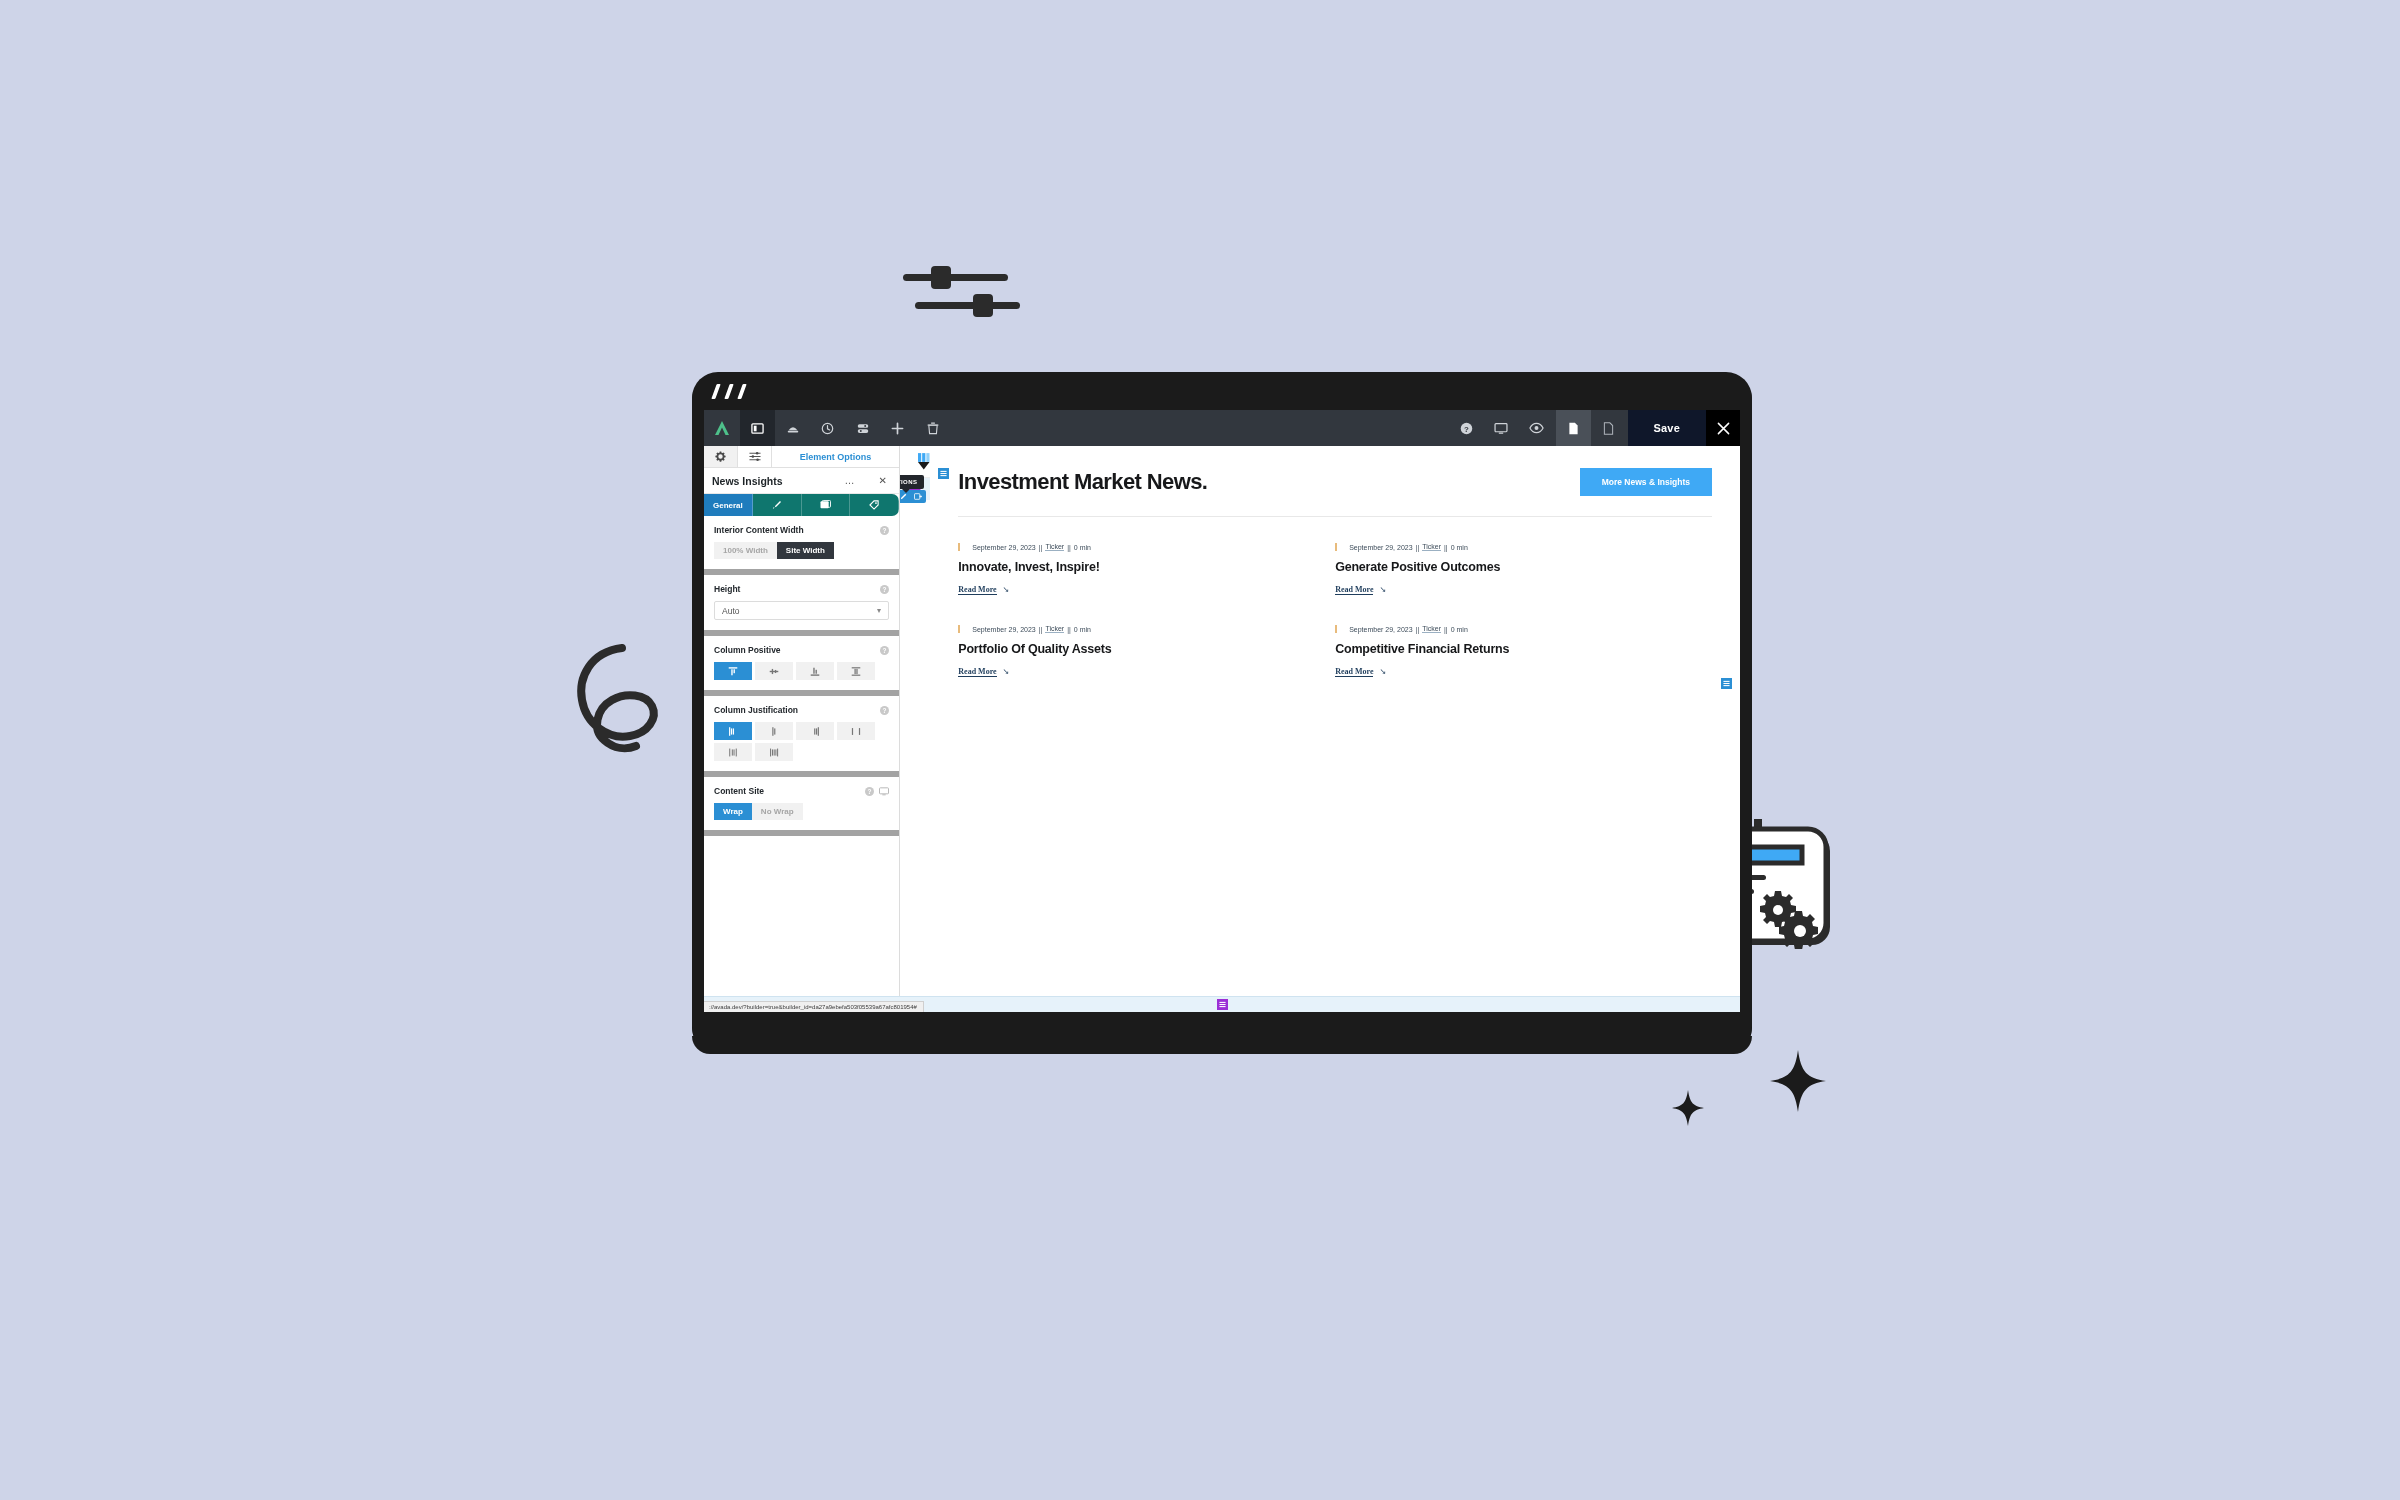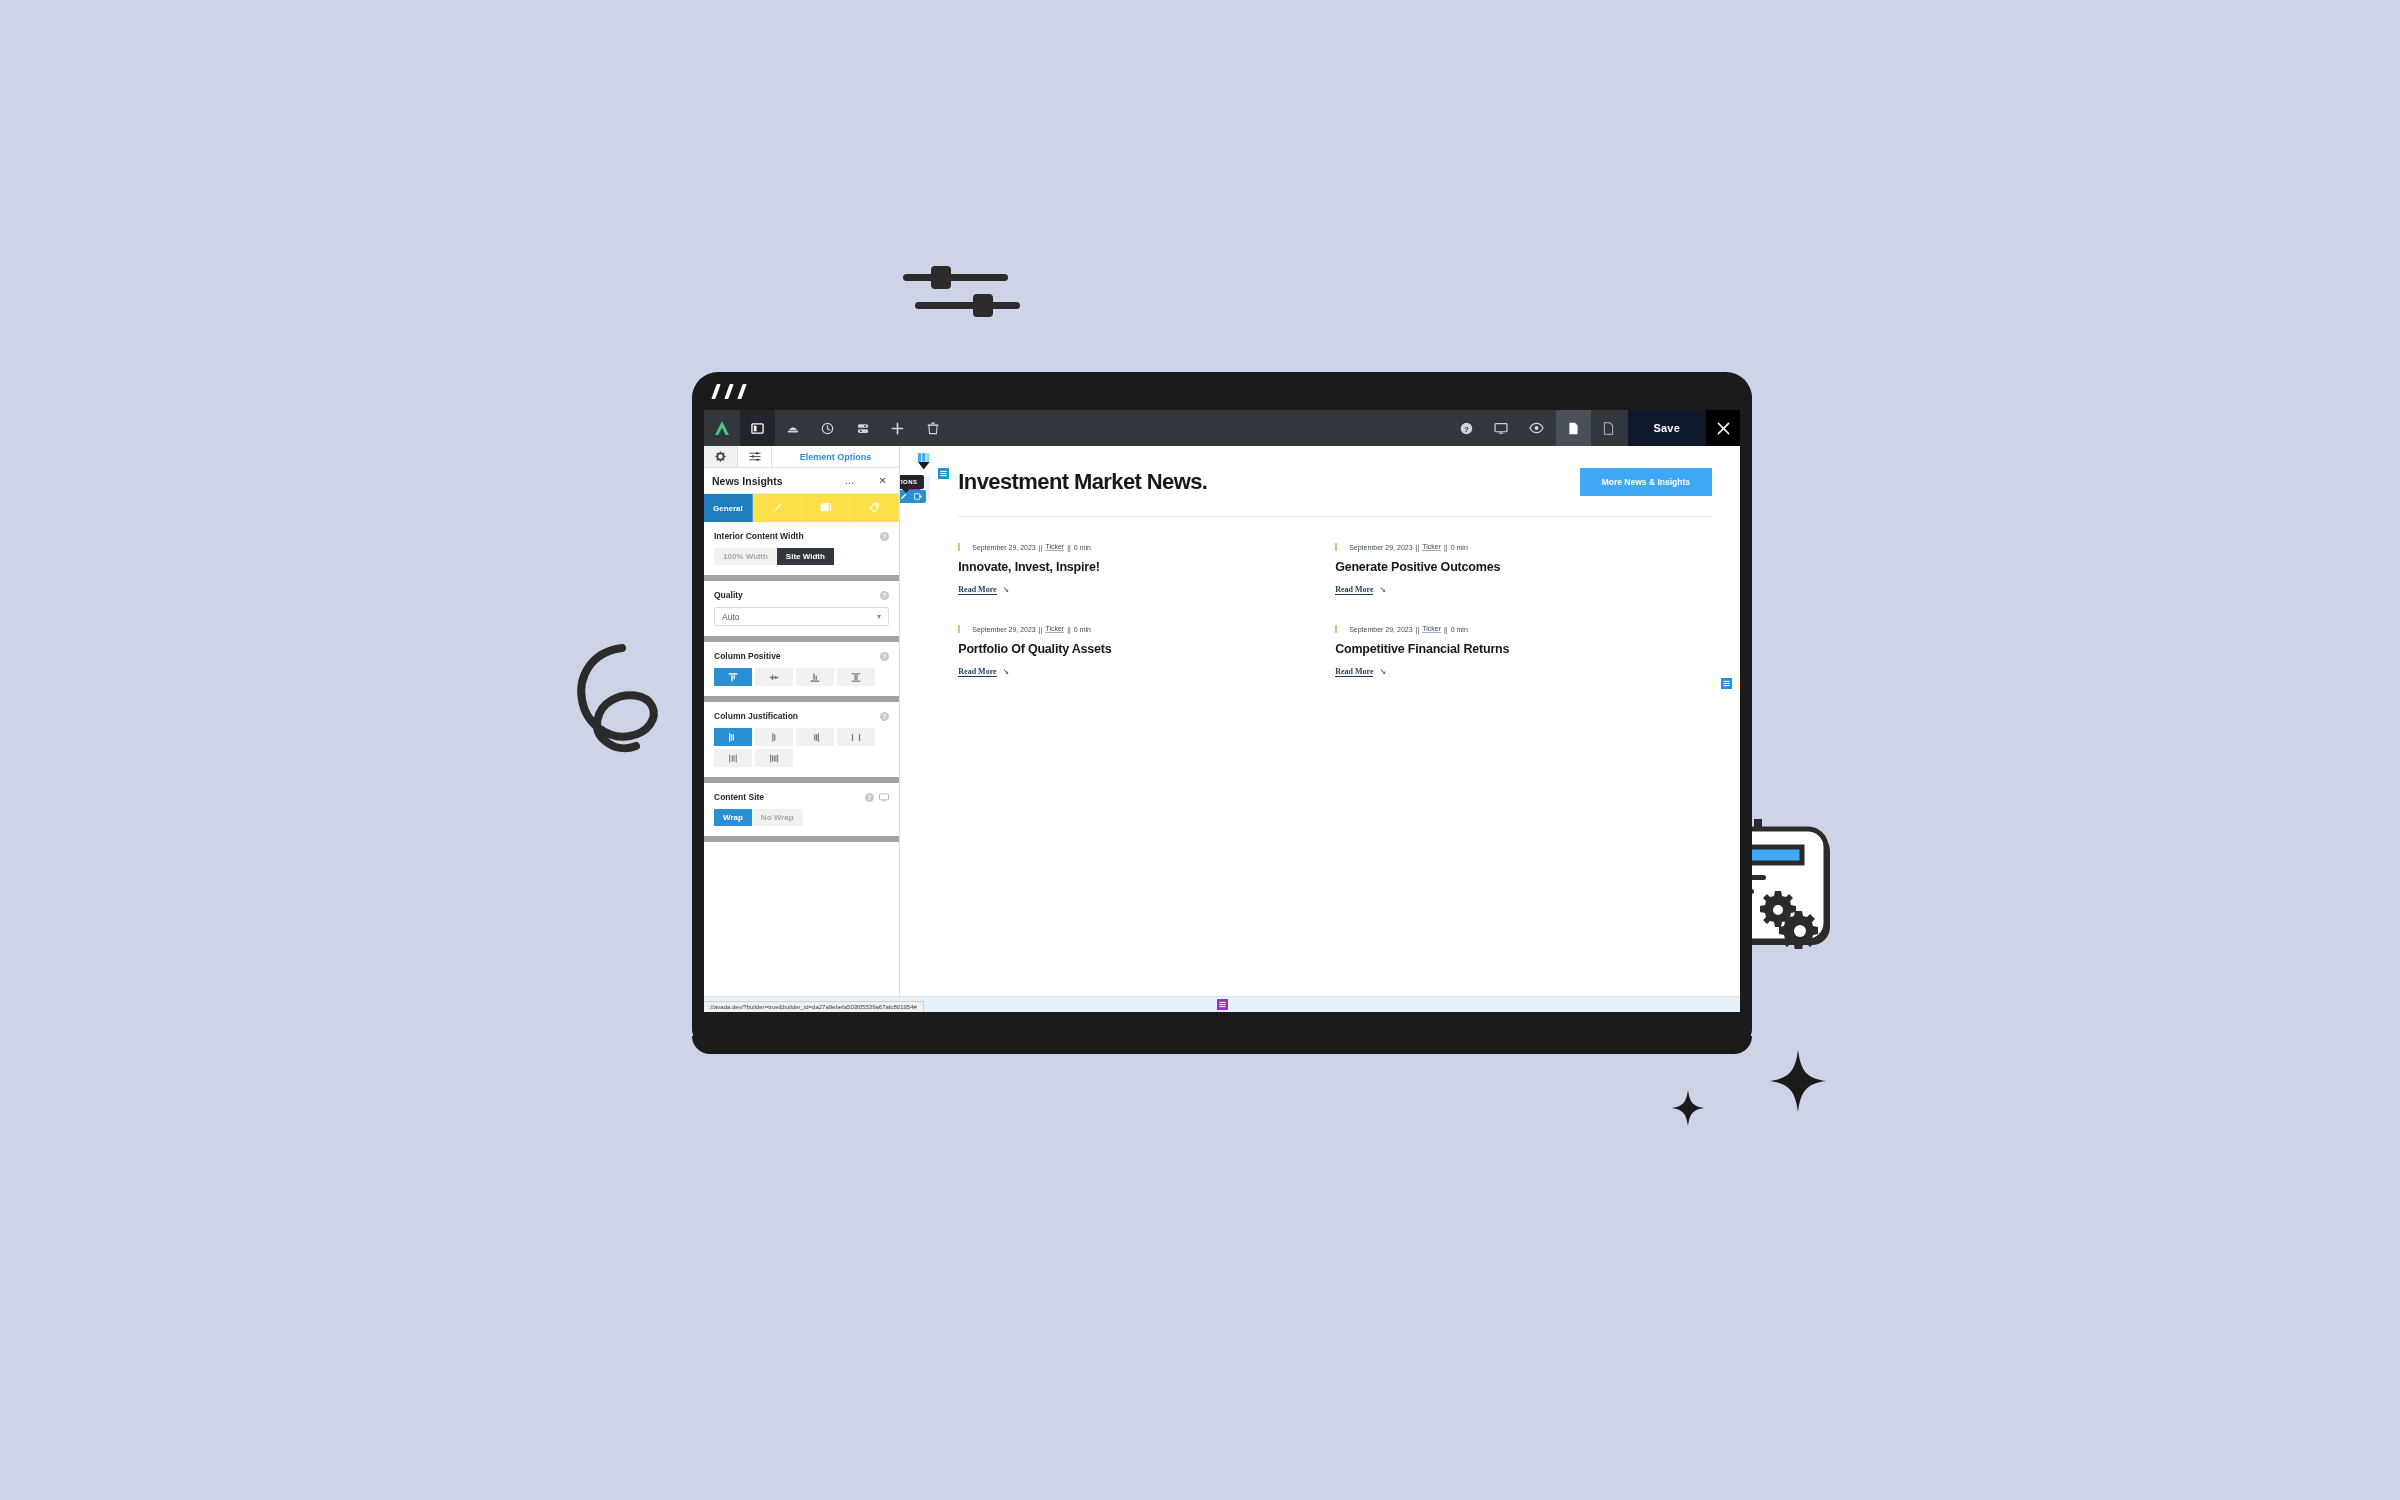--- a/index.html
+++ b/index.html
@@ -132,21 +132,21 @@
   .sb-title-row {
     display: flex; align-items: center;
     height: 26px;
     padding: 0 8px;
     border-bottom: 1px solid #e8e8e8;
     gap: 16px;
   }
   .sb-title { font-size: 10.5px; font-weight: bold; color: #1d2327; flex: 1; }
   .sb-title-ico { color: #555; padding: 0 4px; cursor: pointer; font-size: 10px; }
   .sb-bluetabs {
-    display: flex; height: 28px; background: #fde047;
+    display: flex; height: 22px; background: #0f766e; border-radius: 7px;
   }
   .sb-bluetabs > div {
     flex: 1;
     display: flex; align-items: center; justify-content: center;
     color: #fff; font-size: 8px; font-weight: bold;
     cursor: pointer;
     border-right: 1px solid rgba(255,255,255,.25);
   }
   .sb-bluetabs > div.sel { background: #1f7cbd; }
   .sb-scroll { flex: 1; overflow: hidden; }
@@ -521,21 +521,21 @@
               <div class="q-ico">?</div>
             </div>
             <div class="seg">
               <div>100% Width</div>
               <div class="dark">Site Width</div>
             </div>
           </div>
 
           <div class="sb-field">
             <div class="sb-label-row">
-              <div class="sb-label">Quality</div>
+              <div class="sb-label">Height</div>
               <div class="q-ico">?</div>
             </div>
             <div class="sb-select">
               <span>Auto</span>
               <span class="chev">▾</span>
             </div>
           </div>
 
           <div class="sb-field">
             <div class="sb-label-row">

